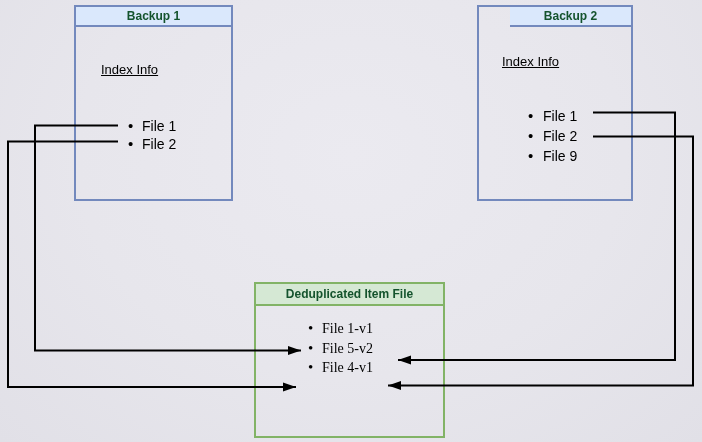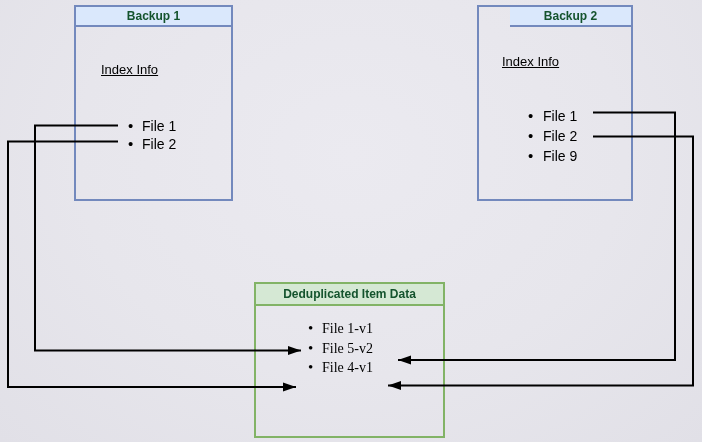--- a/index.html
+++ b/index.html
@@ -110,21 +110,21 @@
     <div class="box-header">Backup 2</div>
     <div class="index-label">Index Info</div>
     <ul class="file-list">
         <li>File 1</li>
         <li>File 2</li>
         <li>File 9</li>
       </ul>
   </div>
 
   <div class="box green" id="dedup">
-    <div class="box-header">Deduplicated Item Data</div>
+    <div class="box-header">Deduplicated Item File</div>
     <ul class="file-list">
         <li>File 1-v1</li>
         <li>File 5-v2</li>
         <li>File 4-v1</li>
       </ul>
   </div>
 
   <svg class="overlay" id="overlay" viewBox="0 0 702 442" xmlns="http://www.w3.org/2000/svg">
     <defs>
       <marker id="arrowhead" markerUnits="userSpaceOnUse" markerWidth="14" markerHeight="10" refX="13" refY="5" orient="auto">

